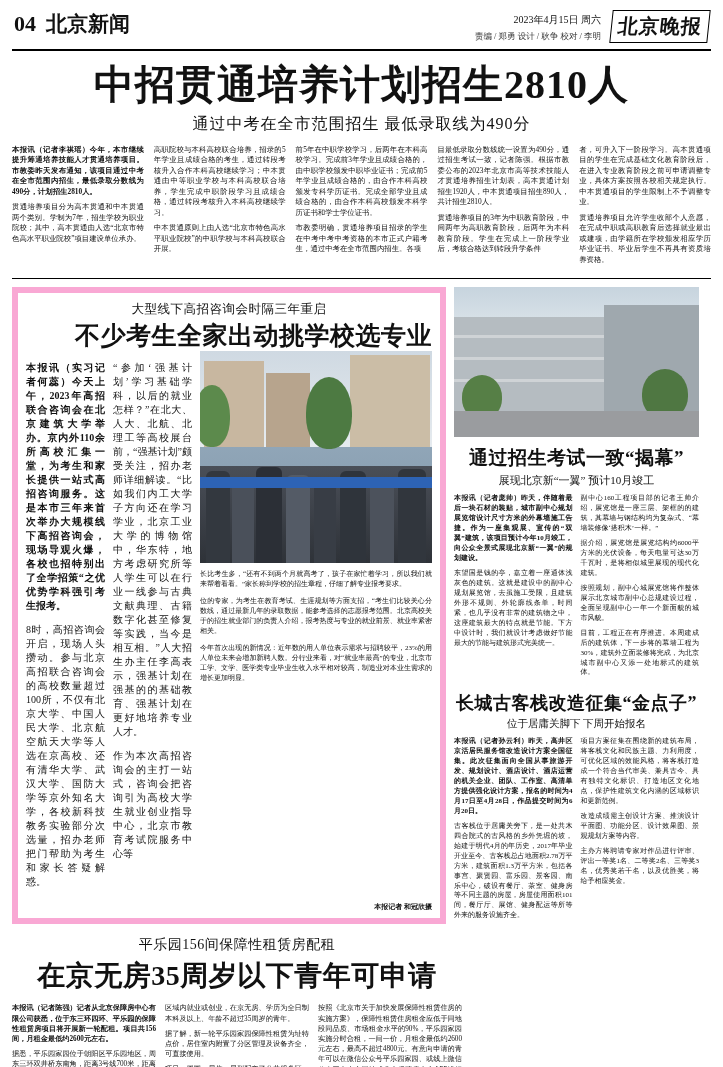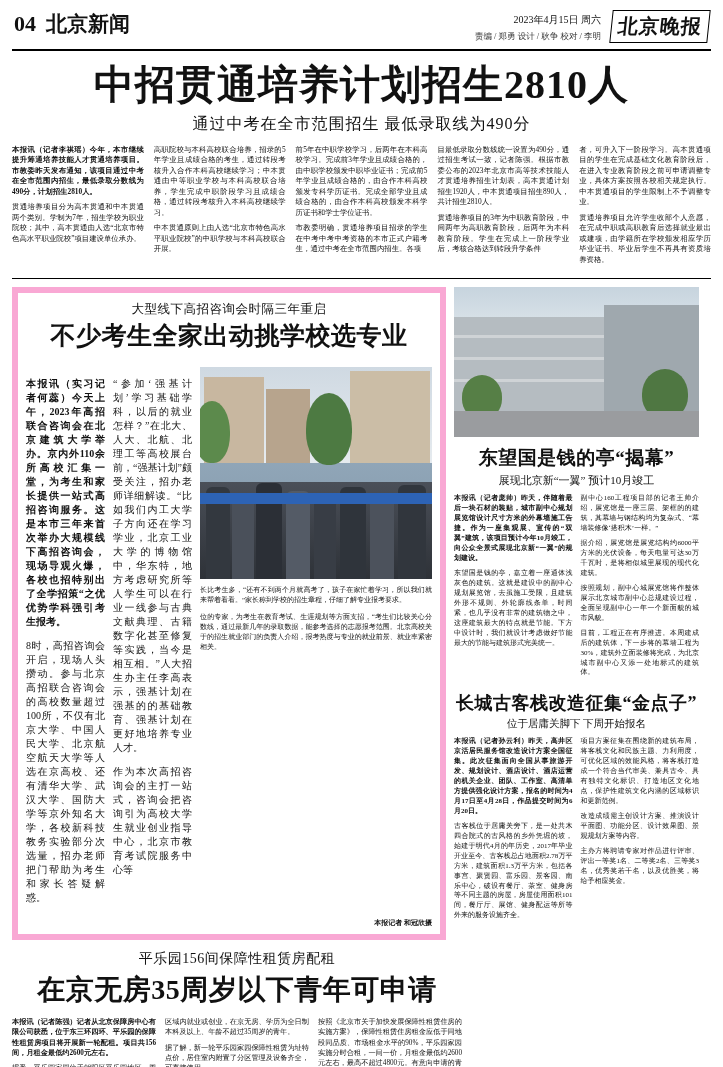--- a/index.html
+++ b/index.html
@@ -65,22 +65,22 @@
   .boxed{
     border:6px solid #f9a8d4;
     padding:8px 8px 6px 8px;
     width:434px;
     box-sizing:border-box;
   }
   .kicker{
     text-align:center;font-size:12.5px;margin-bottom:4px;letter-spacing:.5px;
   }
   .boxed-headline{
-    text-align:center;font-size:25px;font-weight:700;letter-spacing:.5px;
-    margin-bottom:16px;line-height:1.15;
+    text-align:right;font-size:25px;font-weight:700;letter-spacing:.5px;
+    margin-bottom:0;line-height:1.15;
   }
   .boxed-body{display:flex;gap:8px;}
   .boxed-col{width:95px;font-size:10px;line-height:1.4;text-align:justify;}
   .photo{
     background:linear-gradient(#9fb4c6,#7e94a6);
     position:relative;overflow:hidden;
   }
   .photo-main{width:232px;height:212px;}
   .caption{font-size:7px;line-height:1.42;text-align:justify;margin-top:4px;}
   .byline{text-align:right;font-size:7px;margin-top:3px;font-weight:700;}
@@ -193,40 +193,41 @@
             <div class="person" style="left:86px;width:24px;height:88px;background:#545b66;"></div>
             <div class="person" style="left:114px;width:22px;height:80px;background:#383d45;"></div>
             <div class="person" style="left:140px;width:26px;height:92px;background:#2f343b;"></div>
             <div class="person" style="left:170px;width:24px;height:86px;background:#4c525c;"></div>
             <div class="person" style="left:198px;width:28px;height:94px;background:#31363d;"></div>
             <div class="banner" style="top:126px;width:100%;height:11px;"></div>
           </div>
           <div class="caption">
             <p>长比考生多，“还有不到两个月就高考了，孩子在家忙着学习，所以我们就来帮着看看。”家长称到学校的招生章程，仔细了解专业报考要求。</p>
             <p>位的专家，为考生在教育考试、生涯规划等方面支招，“考生们比较关心分数线，通过最新几年的录取数据，能参考选择的志愿报考范围。北京高校关于的招生就业部门的负责人介绍，报考热度与专业的就业前景、就业率紧密相关。</p>
+            <p>今年首次出现的新情况：近年数的用人单位表示需求与招聘较平，23%的用人单位未来会增加新聘人数。分行业来看，对“就业率最高”的专业，北京市工学、文学、医学类专业毕业生收入水平相对较高，制造业对本业生需求的增长更加明显。</p>
           </div>
         </div>
       </div>
       <div class="byline">本报记者 和冠欣摄</div>
     </div>
 
     <div class="rightcol">
       <div class="photo photo-right">
         <div class="sky" style="height:52%;background:linear-gradient(#c7d4de,#eef2f4);"></div>
         <div class="glassbldg" style="left:0;top:30px;width:245px;height:96px;background:#b5bcc1;"></div>
         <div class="glassline" style="left:0;top:48px;width:245px;height:3px;"></div>
         <div class="glassline" style="left:0;top:70px;width:245px;height:3px;"></div>
         <div class="glassline" style="left:0;top:92px;width:245px;height:3px;"></div>
         <div class="glassbldg" style="left:150px;top:18px;width:95px;height:108px;background:#9fa8ae;"></div>
         <div class="tree" style="left:8px;top:88px;width:40px;height:44px;background:#567f46;"></div>
         <div class="tree" style="left:188px;top:82px;width:46px;height:50px;background:#4f7742;"></div>
         <div class="ground" style="height:26px;background:#9a9c9f;"></div>
       </div>
 
-      <div class="right-head">东望国是钱的亭“揭幕”</div>
+      <div class="right-head">通过招生考试一致“揭幕”</div>
       <div class="right-sub">展现北京新“一翼”  预计10月竣工</div>
       <div class="right-cols">
         <div class="col">
           <p class="lead-in">本报讯（记者庞帅）昨天，伴随着最后一块石材的装贴，城市副中心规划展览馆设计尺寸方米的外幕墙施工告捷。作为一座集观展、宣传的“双翼”建筑，该项目预计今年10月竣工，向公众全景式展现北京新“一翼”的规划建设。</p>
           <p>东望国是钱的亭，嘉立着一座通体浅灰色的建筑。这就是建设中的副中心规划展览馆，去虽施工受限，且建筑外形不规则、外轮廓线条单，时间紧，也几乎没有非常的建筑物之中，这座建筑最大的特点就是节能。下方中设计时，我们就设计考虑做好节能最大的节能与建筑形式完美统一。</p>
         </div>
         <div class="col">
           <p>副中心160工程项目部的记者王帅介绍，展览馆是一座三层、架框的的建筑，其幕墙与钢结构均为复杂式、“幕墙装修像‘搭积木’一样。”</p>
           <p>据介绍，展览馆是展览结构约6000平方米的光伏设备，每天电量可达30万千瓦时，是将相似城里展现的现代化建筑。</p>
           <p>按照规划，副中心城展览馆将作整体展示北京城市副中心总规建设过程，全面呈现副中心一年一个新面貌的城市风貌。</p>

